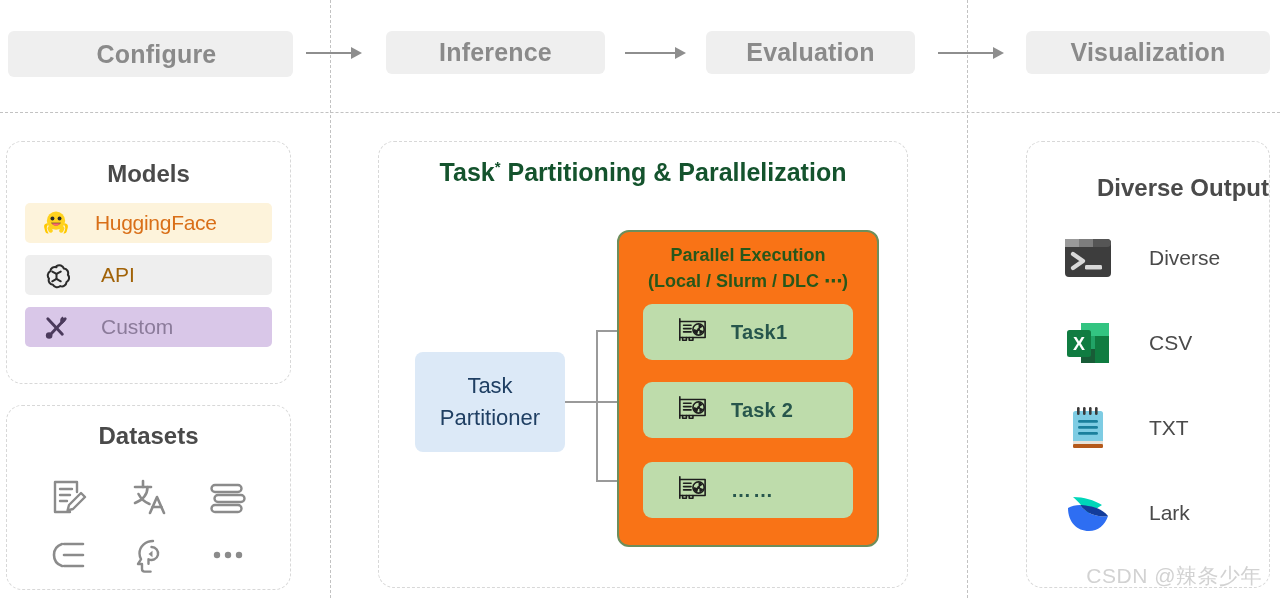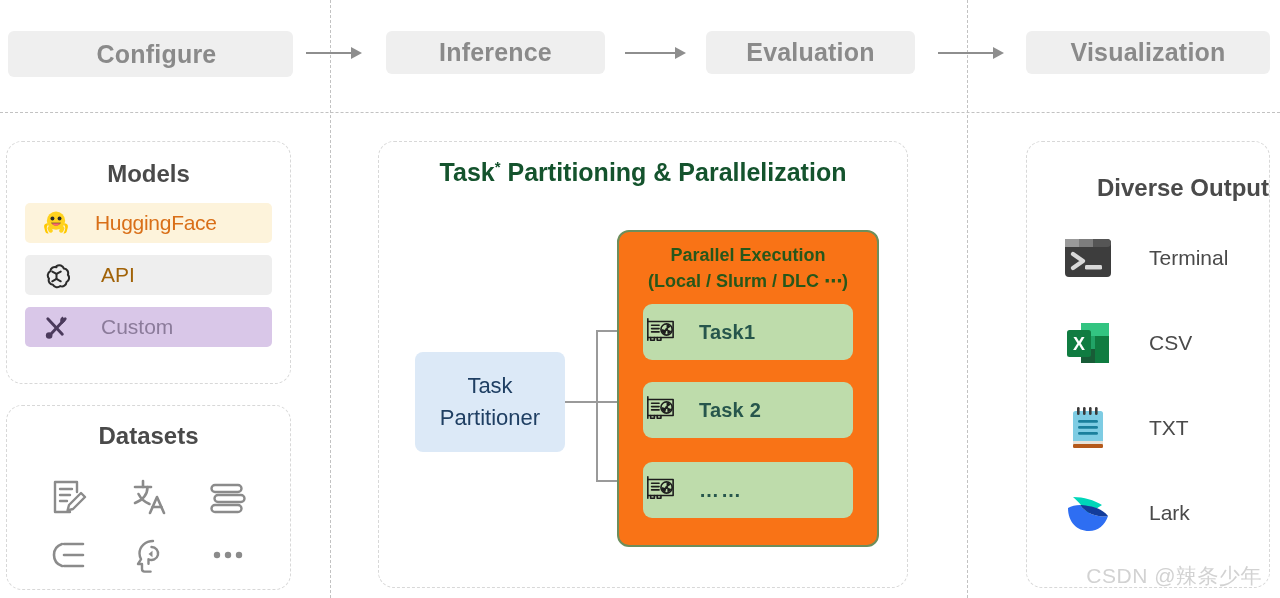--- a/index.html
+++ b/index.html
@@ -131,21 +131,21 @@
     font-size:18px; font-weight:bold;
     line-height:1.45;
   }
   .task-card {
     position:absolute;
     left:24px; right:24px;
     height:56px;
     background:#bedcab;
     border-radius:9px;
     display:flex; align-items:center;
-    padding-left:0;
+    padding-left:32px;
   }
   .task-card .t-lbl {
     margin-left:22px;
     font-size:20px; font-weight:bold;
     color:#27564c;
     letter-spacing:0.2px;
   }
   .task-card .t-lbl.dots { font-size:20px; letter-spacing:2px; }
 
   
@@ -446,21 +446,21 @@
       <span class="o-ico">
         <svg width="50" height="42" viewBox="0 0 50 42">
           <rect x="2" y="2" width="46" height="38" rx="4" fill="#3d3d3d"></rect>
           <rect x="2" y="2" width="46" height="8" rx="4" fill="#555"></rect>
           <rect x="2" y="2" width="14" height="8" fill="#9a9a9a"></rect>
           <rect x="16" y="2" width="14" height="8" fill="#7d7d7d"></rect>
           <path d="M10 17 L20 24 L10 31" fill="none" stroke="#d8d8d8" stroke-width="4.2" stroke-linecap="round" stroke-linejoin="round"></path>
           <rect x="22" y="28" width="17" height="4.6" rx="1.4" fill="#d8d8d8"></rect>
         </svg>
       </span>
-      <span class="o-lbl">Terminal</span>
+      <span class="o-lbl">Diverse</span>
     </div>
 
     <div class="out-row" style="top:172px;">
       <span class="o-ico">
         <svg width="48" height="46" viewBox="0 0 48 46">
           <rect x="17" y="3" width="28" height="40" rx="2" fill="#21a366"></rect>
           <rect x="17" y="3" width="14" height="13" fill="#33c481"></rect>
           <rect x="31" y="3" width="14" height="13" fill="#33c481"></rect>
           <rect x="31" y="16" width="14" height="13" fill="#107c41"></rect>
           <rect x="17" y="29" width="28" height="14" fill="#185c37"></rect>

